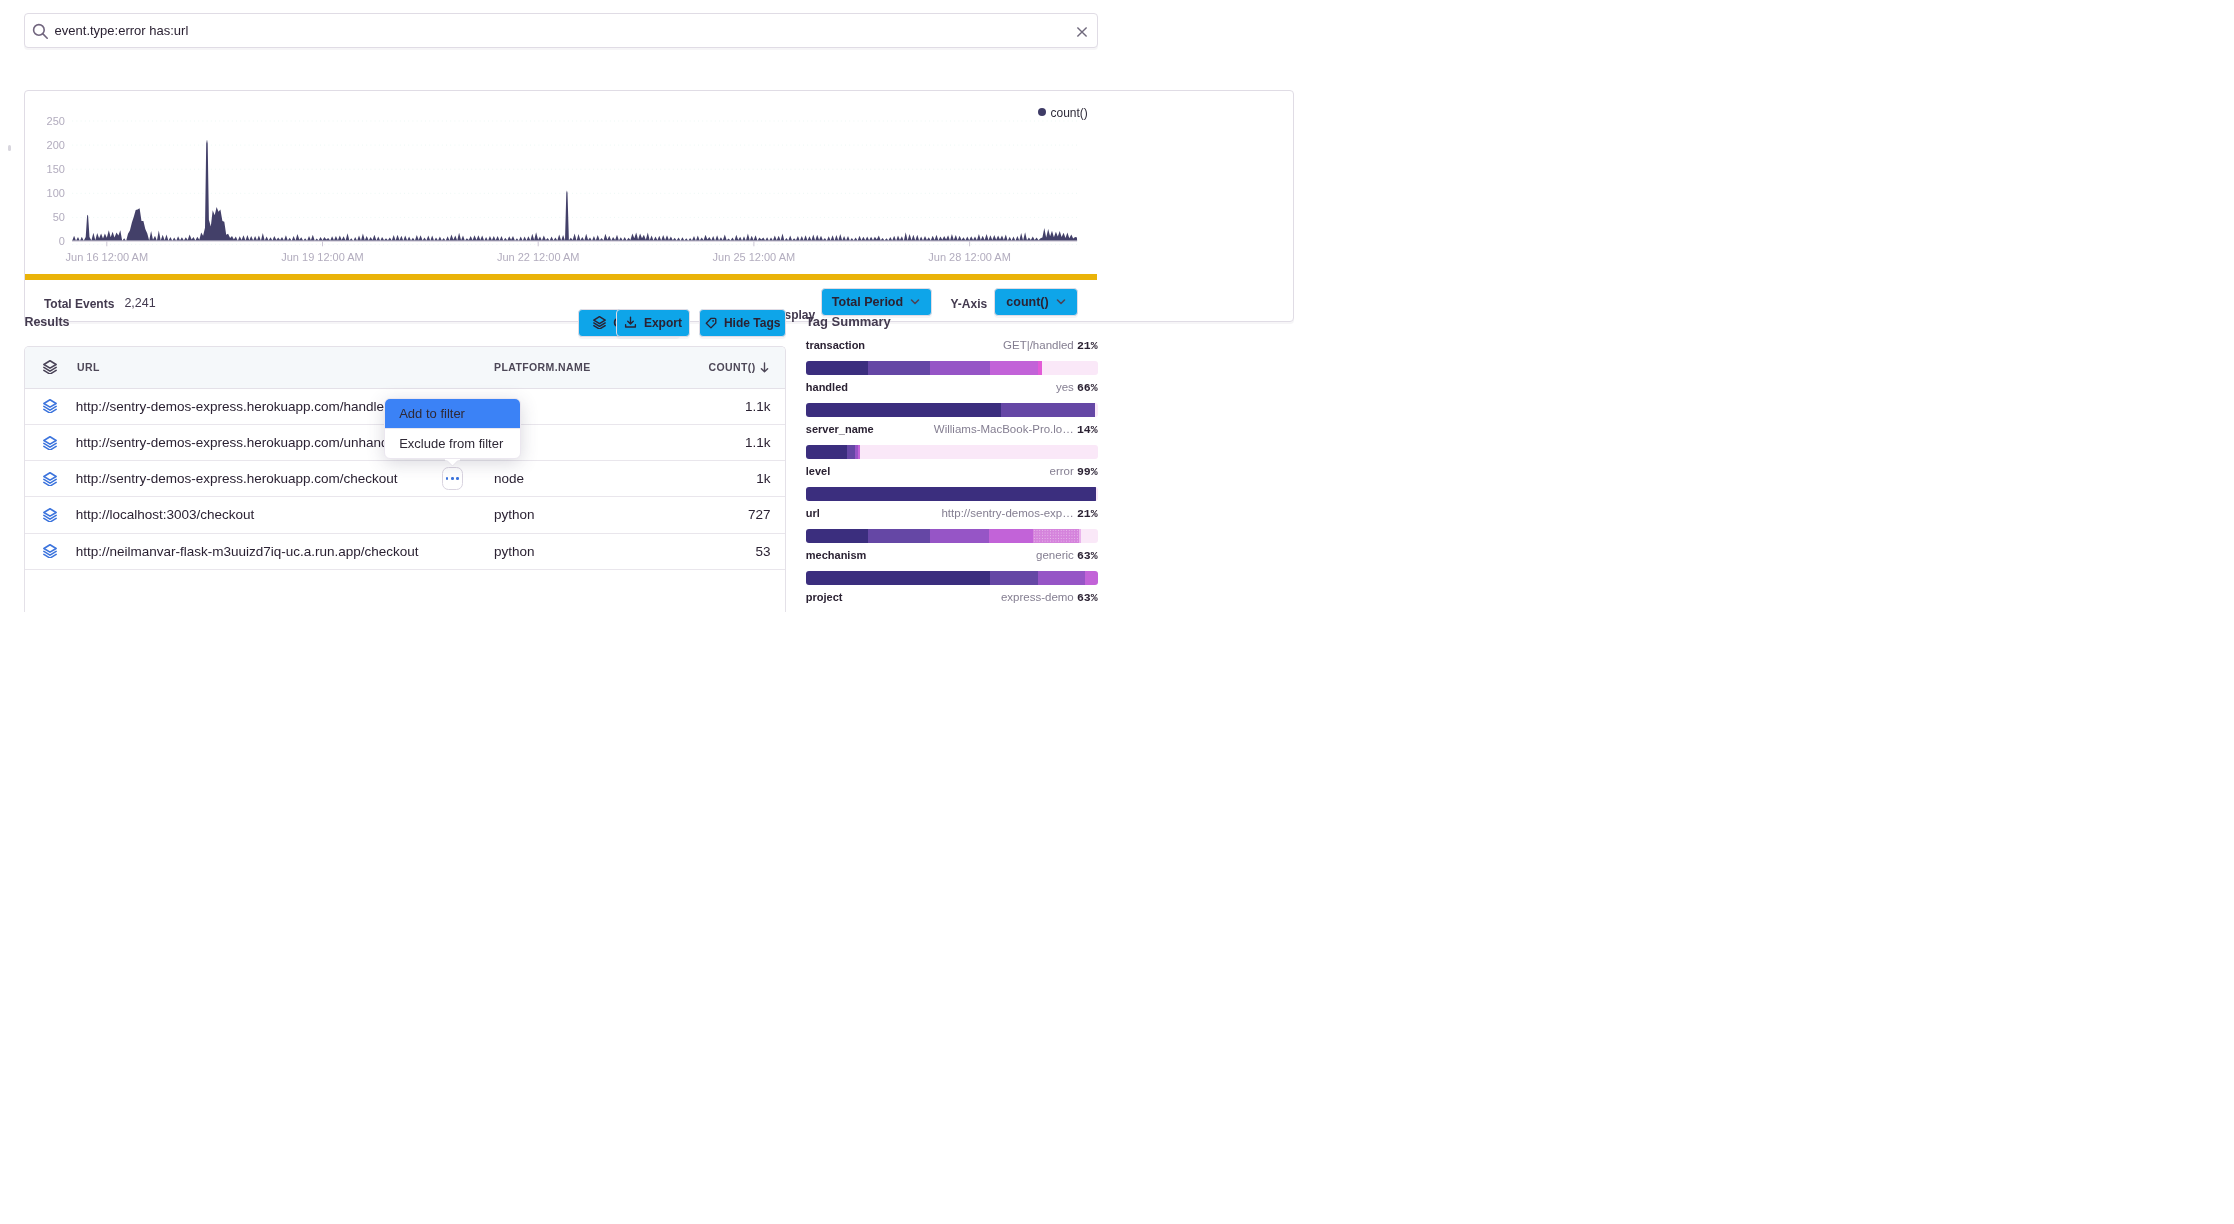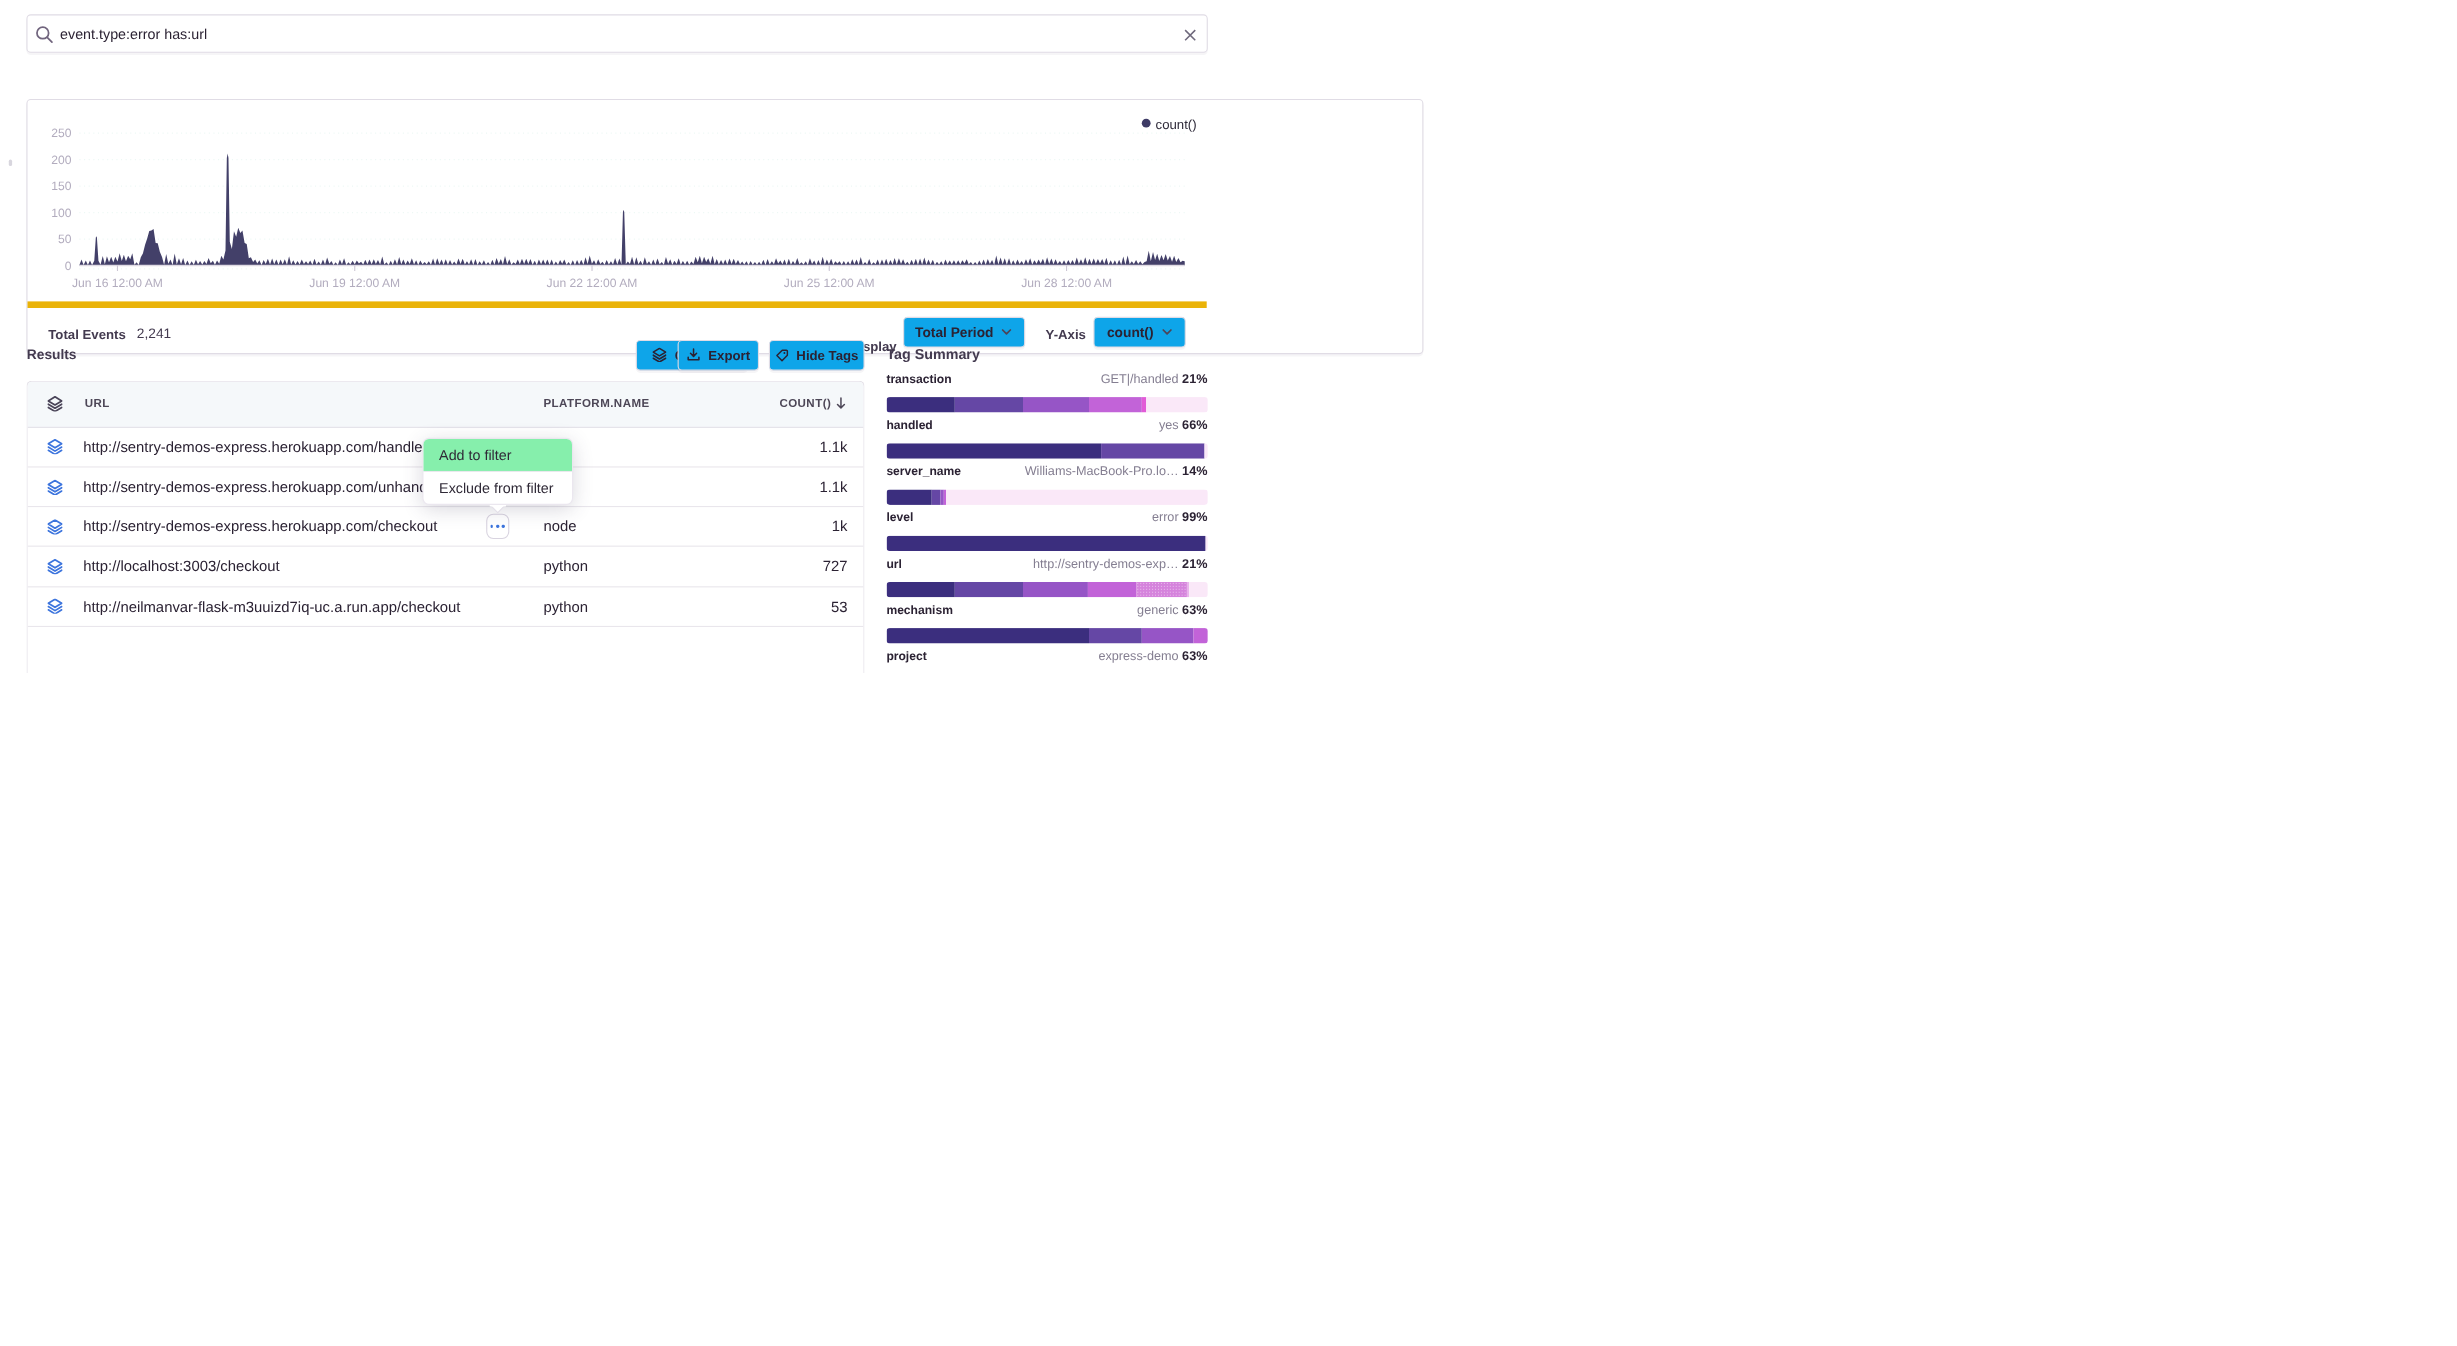--- a/index.html
+++ b/index.html
@@ -3,21 +3,21 @@
 * { margin:0; padding:0; box-sizing:border-box; }
 html,body { width:1117px; height:612px; background:#fff; font-family:"Liberation Sans",sans-serif; color:#2B2233; overflow:hidden; }
 .abs { position:absolute; }
 .panel { position:absolute; background:#fff; border:1px solid #E0DCE5; border-radius:4px; box-shadow:0 2px 0 rgba(37,11,54,0.04); }
 .btn { position:absolute; display:flex; align-items:center; justify-content:center; background:#0ea5e9; border:1px solid #E0DCE5; border-radius:4px; box-shadow:0 2px 0 rgba(37,11,54,0.04); font-size:12px; font-weight:bold; color:#2B2233; }
 .axlab { font-size:11px; fill:#B2ACBE; font-family:"Liberation Sans",sans-serif; }
 .tagblock { position:absolute; left:805.8px; width:291.9px; }
 .tagrow { display:flex; justify-content:space-between; align-items:baseline; height:20px; }
 .tagname { font-size:11px; font-weight:bold; color:#2B2233; }
 .tagval { font-size:11.5px; color:#847E91; }
-.tagval b { color:#2B2233; }
+.tagval b { color:#2B2233;font-family:Liberation Mono, monospace; }
 .tagbar { display:flex; height:14px; margin-top:2px; border-radius:3px; overflow:hidden; }
 .trow { display:flex; align-items:center; height:36.17px; border-bottom:1px solid #E9E6EC; font-size:13.5px; color:#2B2233; }
 .ticon { width:14px; height:14px; margin-left:17.9px; flex:none; }
 .turl { margin-left:18.4px; flex:1; white-space:nowrap; overflow:visible; }
 .tplat { position:absolute; left:468.6px; }
 .tcnt { position:absolute; right:15px; }
 .hlab { font-size:10.5px; font-weight:bold; color:#4D4757; letter-spacing:0.4px; }
 </style></head><body>
 
 <div class="abs" style="left:8px;top:144.5px;width:2.5px;height:6px;border-radius:2px;background:#D8D6DE"></div>
@@ -170,21 +170,21 @@
 
 </div>
 
 <div class="abs" style="left:442px;top:466.8px;width:20.6px;height:23.4px;background:#fff;border:1.3px solid #D9D4E0;border-radius:6.5px;display:flex;align-items:center;justify-content:center;gap:2.6px;">
   <div style="width:2.7px;height:2.7px;border-radius:50%;background:#3C74DD"></div>
   <div style="width:2.7px;height:2.7px;border-radius:50%;background:#3C74DD"></div>
   <div style="width:2.7px;height:2.7px;border-radius:50%;background:#3C74DD"></div>
 </div>
 
 <div class="abs" style="left:384px;top:397.6px;width:137px;height:61.6px;background:#fff;border:1px solid #EBE7EF;border-radius:6px;box-shadow:0 4px 18px rgba(67,61,92,0.20);">
-  <div style="height:30.4px;background:#86efac;border-radius:5px 5px 0 0;border-bottom:1px solid #EAE7EE;display:flex;align-items:center;">
+  <div style="height:30.4px;background:#3b82f6;border-radius:5px 5px 0 0;border-bottom:1px solid #EAE7EE;display:flex;align-items:center;">
     <span style="margin-left:14.2px;font-size:13px;color:#2F2936">Add to filter</span>
   </div>
   <div style="height:29px;display:flex;align-items:center;">
     <span style="margin-left:14.2px;font-size:13px;color:#2F2936">Exclude from filter</span>
   </div>
 </div>
 <svg class="abs" style="left:445px;top:458.8px" width="15" height="8" viewBox="0 0 15 8">
   <path d="M0.5 0 L7.5 7 L14.5 0" fill="#ffffff" stroke="#E3DFE8" stroke-width="1"></path>
   <rect x="0" y="0" width="15" height="1.4" fill="#ffffff"></rect>
 </svg>

